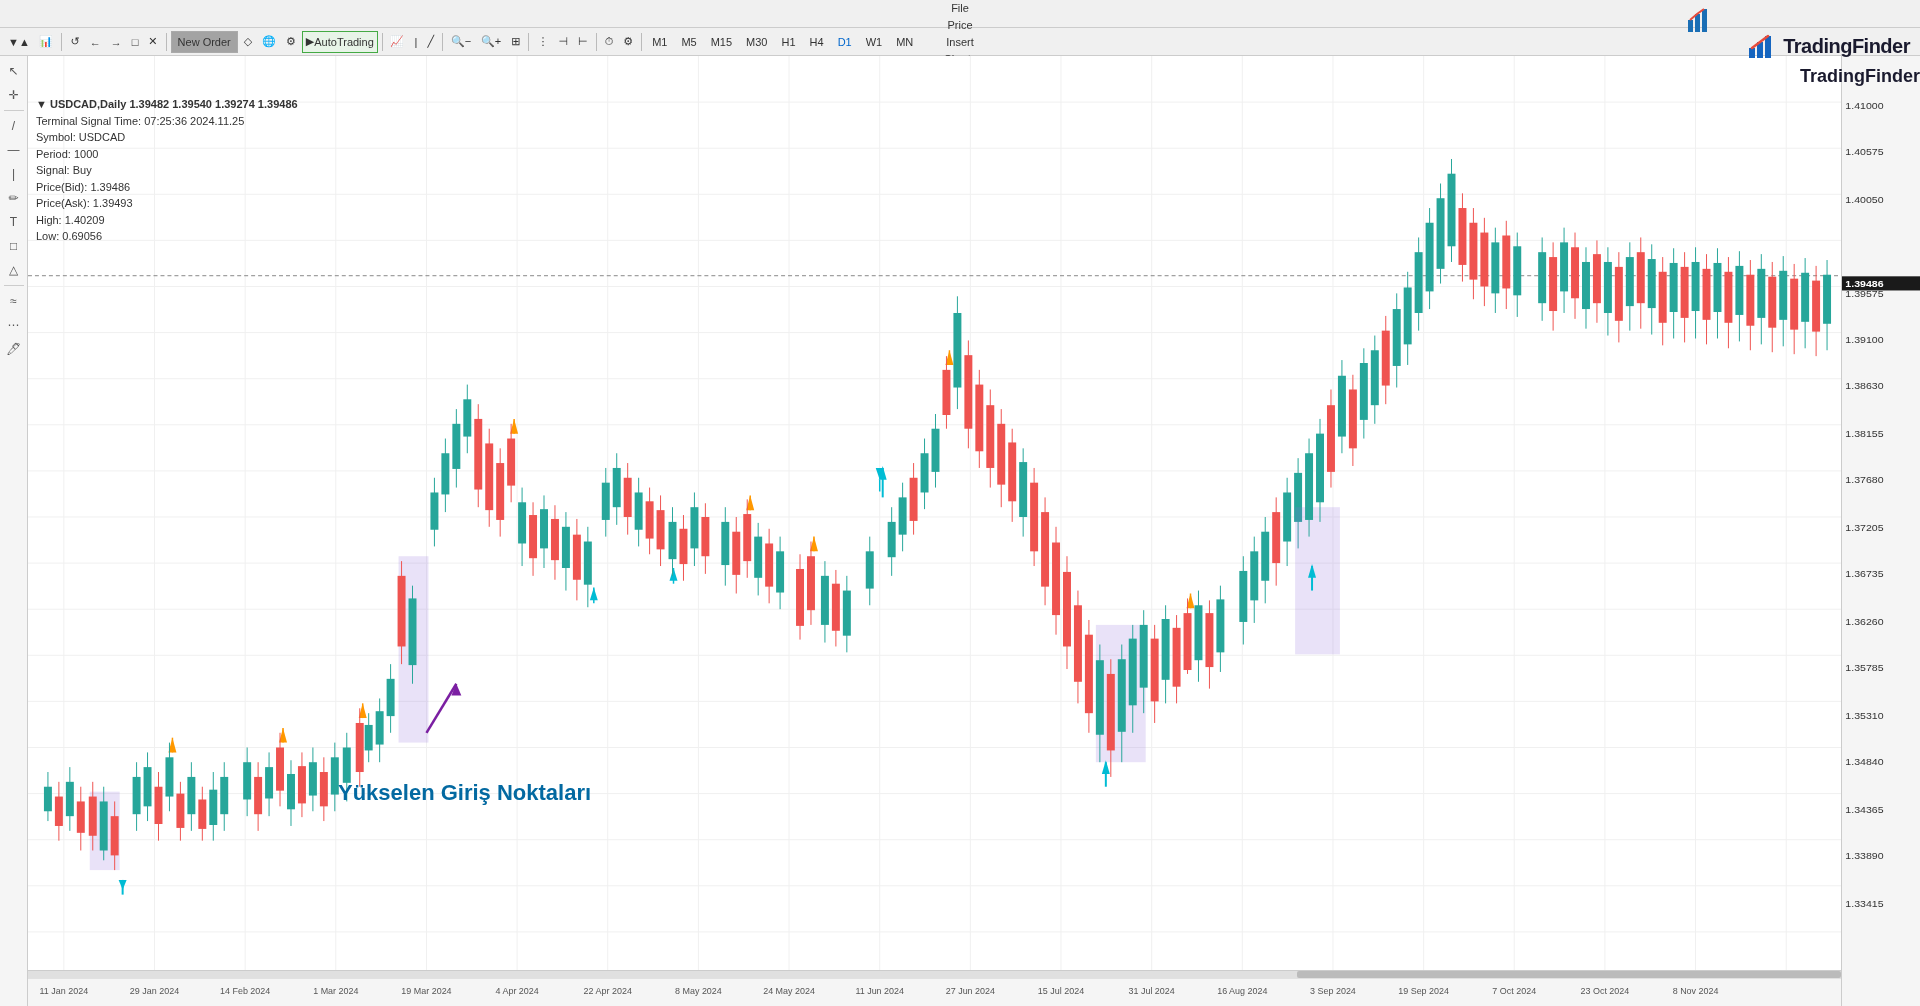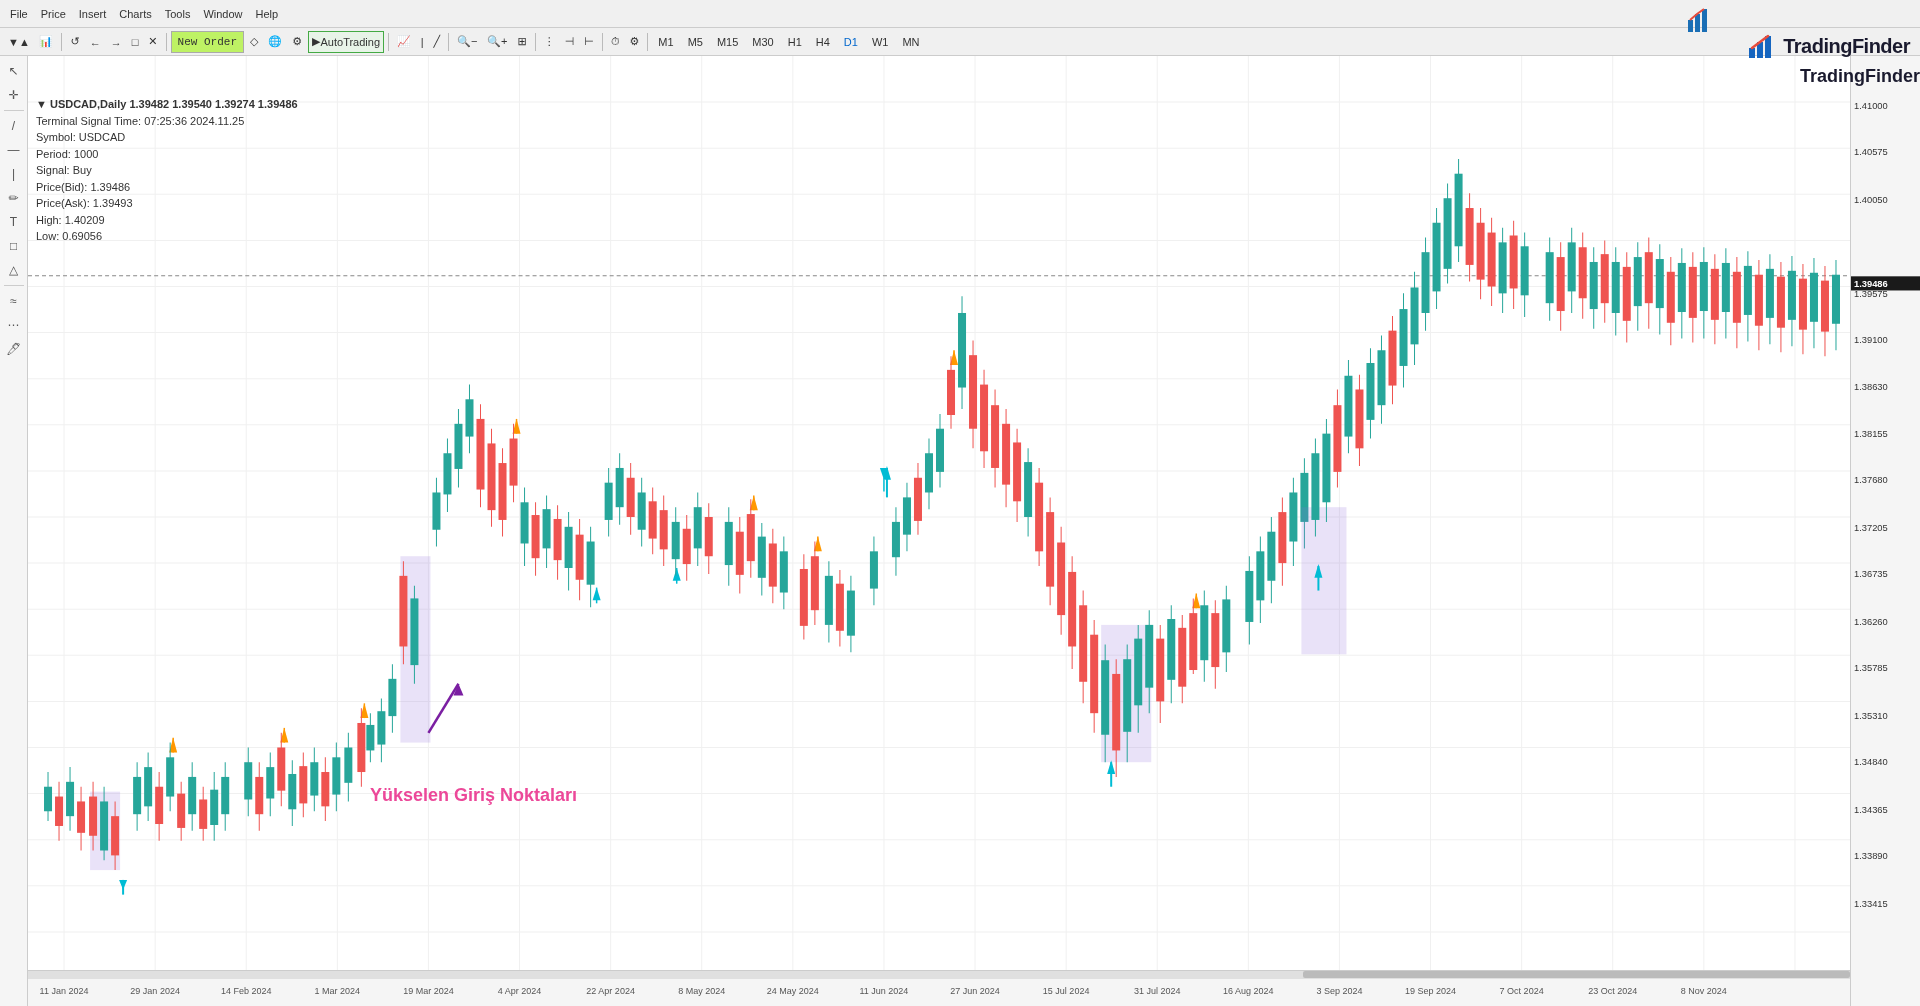--- a/index.html
+++ b/index.html
@@ -29,28 +29,28 @@
       padding: 1px 3px;
       cursor: pointer;
       font-size: 11px;
       color: #333;
       display: flex;
       align-items: center;
       height: 22px;
     }
     .toolbar-separator { width: 1px; height: 18px; background: #bbb; margin: 0 2px; }
     .toolbar-text-btn {
-      background: #bef264;
+      background: #a3a3a3;
       border: 1px solid #aaa;
       padding: 1px 6px;
       cursor: pointer;
       font-size: 11px;
       color: #333;
       height: 22px;
-      display: flex; align-items: center; font-family: Liberation Mono, monospace;
+      display: flex; align-items: center;
     }
 
     
     #drawing-toolbar {
       width: 100%;
       height: 28px;
       background: #f0f0f0;
       border-bottom: 1px solid #ccc;
       display: flex;
       align-items: center;
@@ -173,38 +173,38 @@
       height: 8px;
       background: #e8e8e8;
       border-top: 1px solid #ccc;
     }
 
     
     #annotation-text {
       position: absolute;
       bottom: 200px;
       left: 310px;
-      font-size: 18px;
+      font-size: 22px;
       font-weight: bold;
-      color: #ec4899;
+      color: #0369a1;
       pointer-events: none;
       z-index: 15;
-      margin-left: 32px;
     }
 
     
     #menu-bar {
       width: 100%;
       height: 28px;
       background: #f0f0f0;
       border-bottom: 1px solid #ccc;
       display: flex;
       align-items: center;
       padding: 0 4px;
       gap: 1px;
+      flex-direction: column;
     }
     .menu-item {
       padding: 2px 6px;
       font-size: 11px;
       color: #333;
       cursor: pointer;
       height: 24px;
       display: flex;
       align-items: center;
     }
@@ -810,21 +810,21 @@
       <text x="1219" y="16" font-size="9" fill="#555" text-anchor="middle">16 Aug 2024</text>
       <text x="1310" y="16" font-size="9" fill="#555" text-anchor="middle">3 Sep 2024</text>
       <text x="1401" y="16" font-size="9" fill="#555" text-anchor="middle">19 Sep 2024</text>
       <text x="1492" y="16" font-size="9" fill="#555" text-anchor="middle">7 Oct 2024</text>
       <text x="1583" y="16" font-size="9" fill="#555" text-anchor="middle">23 Oct 2024</text>
       <text x="1674" y="16" font-size="9" fill="#555" text-anchor="middle">8 Nov 2024</text>
     </svg>
 
   </div>
 
-  <div id="price-scale" style="width:70px;background:#f5f5f5;border-left:1px solid #ccc;position:relative;">
+  <div id="price-scale" style="width:79px;background:#f5f5f5;border-left:1px solid #ccc;position:relative;">
 
     <svg style="width:100%;height:100%;" viewBox="0 0 70 940" preserveAspectRatio="none" xmlns="http://www.w3.org/2000/svg">
       <rect x="0" y="0" width="70" height="940" fill="#f5f5f5"></rect>
 
       <text x="3" y="52" font-size="9.5" fill="#333">1.41000</text>
       <text x="3" y="98" font-size="9.5" fill="#333">1.40575</text>
       <text x="3" y="145" font-size="9.5" fill="#333">1.40050</text>
 
       <rect x="0" y="218" width="70" height="14" fill="#1a1a1a"></rect>
       <text x="3" y="229" font-size="9.5" fill="white" font-weight="bold">1.39486</text>

